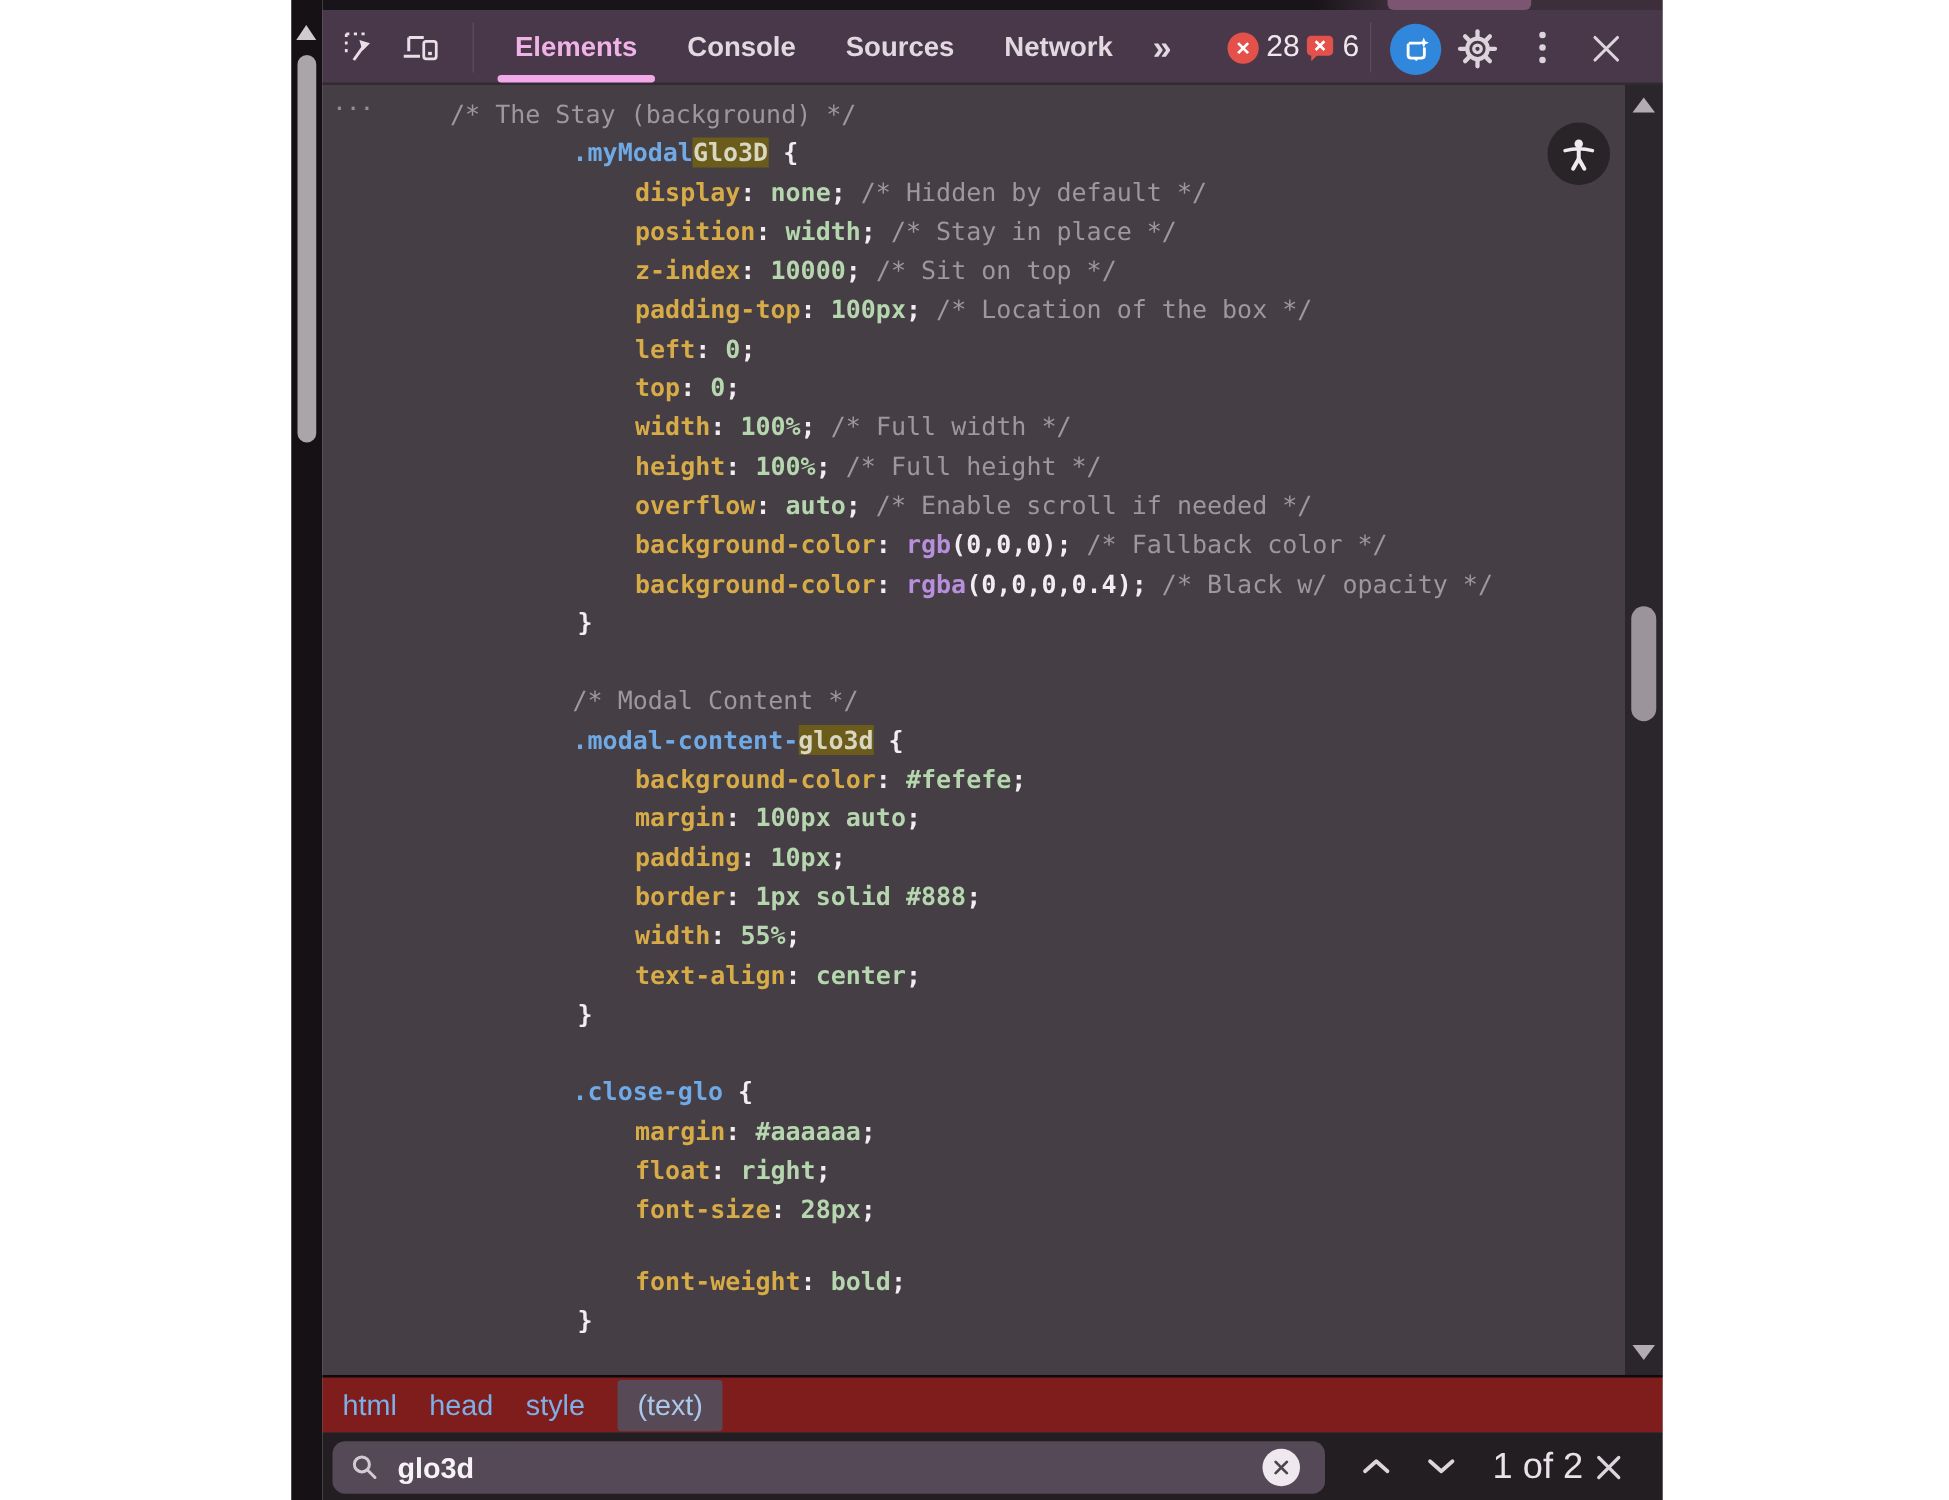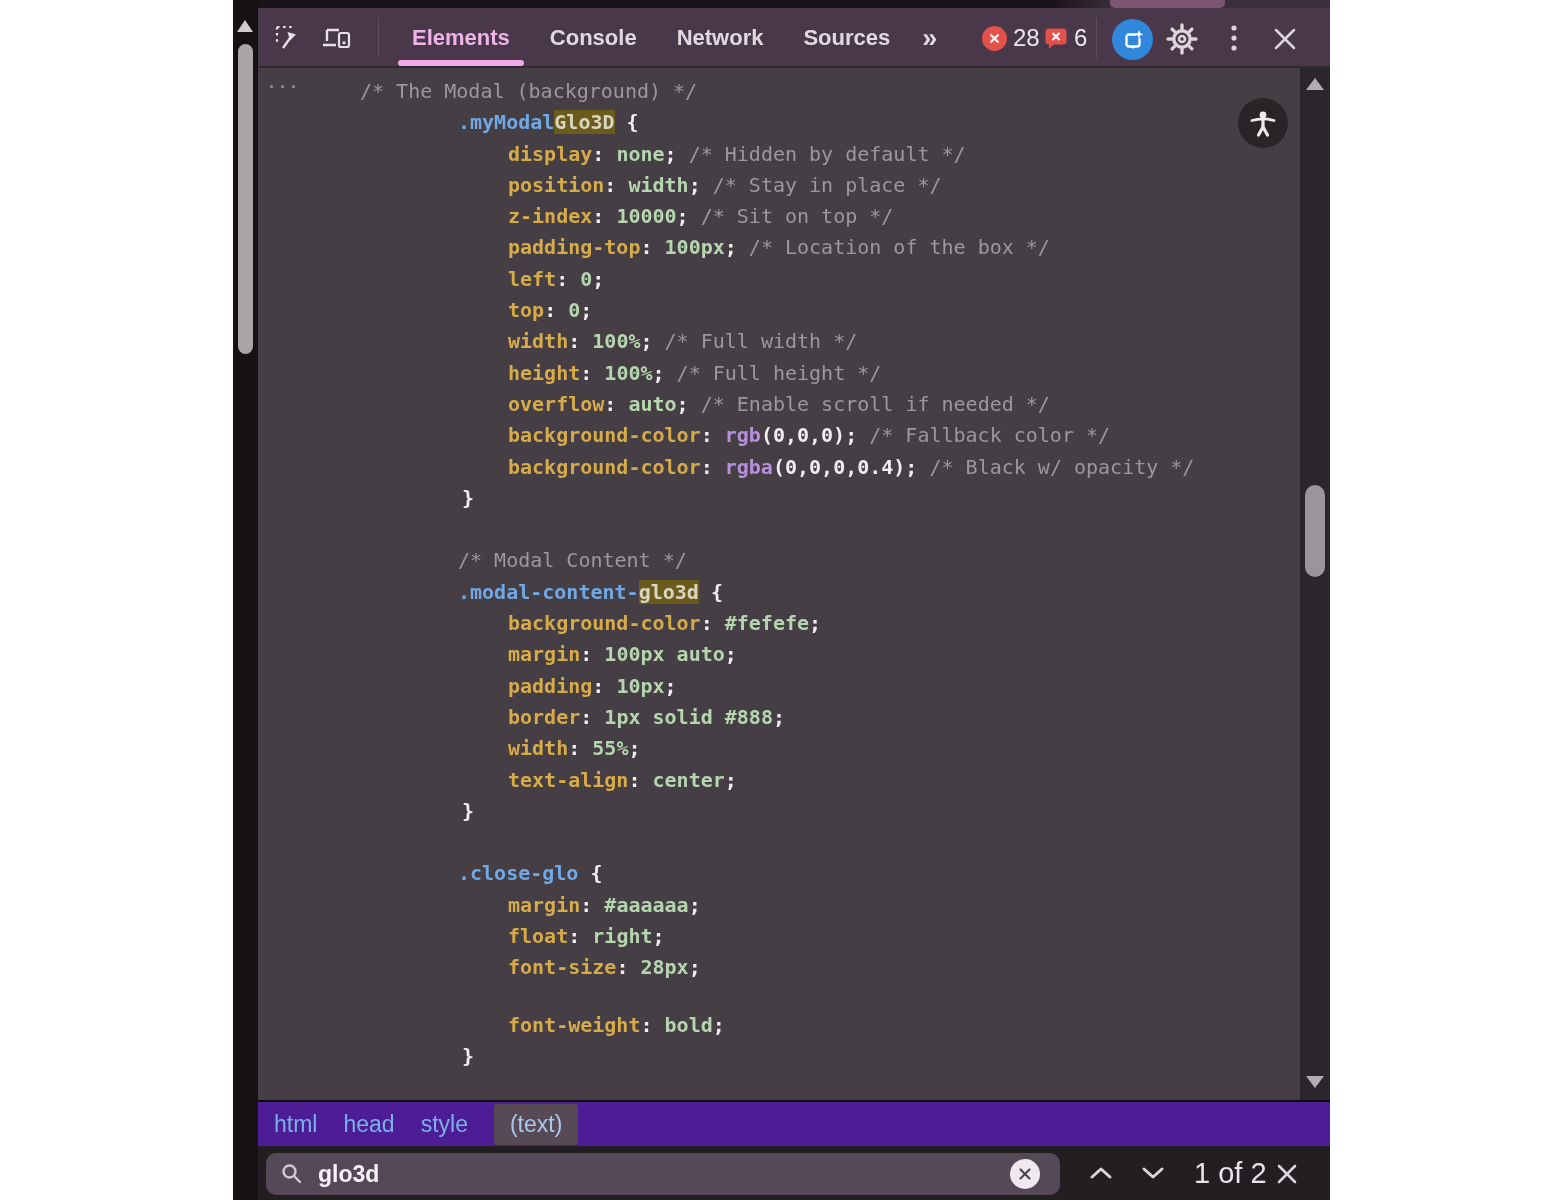--- a/index.html
+++ b/index.html
@@ -54,21 +54,21 @@
 
   
   .code-scrollbar{position:absolute;right:0;top:0;width:30px;height:100%;background:#2b262b;}
   .cs-up{position:absolute;left:6px;top:10px;width:0;height:0;
          border-left:9px solid transparent;border-right:9px solid transparent;border-bottom:12px solid #b3adb3;}
   .cs-thumb{position:absolute;left:5px;top:417px;width:20px;height:92px;border-radius:10px;background:#9b959b;}
   .cs-down{position:absolute;left:6px;bottom:12px;width:0;height:0;
          border-left:9px solid transparent;border-right:9px solid transparent;border-top:12px solid #b3adb3;}
 
   
-  .breadcrumb{position:absolute;left:0;top:1100px;width:100%;height:46px;background:#4c1d95;
+  .breadcrumb{position:absolute;left:0;top:1100px;width:100%;height:46px;background:#7f1d1d;
               display:flex;align-items:center;padding-left:16px;gap:26px;box-sizing:border-box;border-top:2px solid #0e0b0e;}
   .crumb{font-size:23px;color:#7cb0e8;cursor:default;}
   .crumb.selected{background:#574a56;color:#abc8ea;padding:7px 16px;border-radius:3px;}
 
   
   .search-row{position:absolute;left:0;top:1146px;width:100%;height:54px;background:#221e22;}
   .search-pill{position:absolute;left:8px;top:7px;width:794px;height:42px;border-radius:10px;background:#564957;
                display:flex;align-items:center;}
   .search-pill svg{margin-left:14px;flex:none;}
   .search-input{margin-left:12px;flex:1;background:transparent;border:none;outline:none;
@@ -108,22 +108,22 @@
           <path d="M7 6 H19 M7 6 V17 M3 21 H16" stroke="#e9dfe7" stroke-width="2.4" fill="none"></path>
           <rect x="19" y="9" width="10" height="14" rx="2" stroke="#e9dfe7" stroke-width="2.2" fill="none"></rect>
           <rect x="22.5" y="17.5" width="3" height="2.6" fill="#e9dfe7"></rect>
         </svg>
       </div>
       <div class="sep" style="left:120px"></div>
 
       <div class="tabstrip">
         <div class="tab active">Elements</div>
           <div class="tab">Console</div>
+          <div class="tab">Sources</div>
           <div class="tab">Network</div>
-          <div class="tab">Sources</div>
           <div class="more-tabs">»</div>
       </div>
 
       <div class="badge" style="left:724px">
         <span class="err-circle">
           <svg width="13" height="13" viewBox="0 0 13 13">
               <path d="M2.5 2.5 L10.5 10.5 M10.5 2.5 L2.5 10.5" stroke="#ffffff" stroke-width="2.2"></path>
             </svg>
         </span>
         <span>28</span>
@@ -173,21 +173,21 @@
       <div class="icon-btn" style="left:1012px;top:16px;width:30px;height:30px">
         <svg width="24" height="24" viewBox="0 0 24 24">
           <path d="M3 3 L21 21 M21 3 L3 21" stroke="#ded4dc" stroke-width="2.5" stroke-linecap="round"></path>
         </svg>
       </div>
     </div>
 
     <div class="code-area">
       <div class="ellipsis">...</div>
       <div class="code-lines">
-          <div class="code-line" style="padding-left: 102px;"><span class="seg-comment">/* The Modal (background) */</span></div>
+          <div class="code-line" style="padding-left: 102px;"><span class="seg-comment">/* The Stay (background) */</span></div>
           <div class="code-line" style="padding-left: 200px;"><span class="seg-selector">.myModal</span><span class="seg-match">Glo3D</span><span class="seg-punct"> {</span></div>
           <div class="code-line" style="padding-left: 250px;"><span class="seg-property">display</span><span class="seg-punct">: </span><span class="seg-value">none</span><span class="seg-punct">; </span><span class="seg-comment">/* Hidden by default */</span></div>
           <div class="code-line" style="padding-left: 250px;"><span class="seg-property">position</span><span class="seg-punct">: </span><span class="seg-value">width</span><span class="seg-punct">; </span><span class="seg-comment">/* Stay in place */</span></div>
           <div class="code-line" style="padding-left: 250px;"><span class="seg-property">z-index</span><span class="seg-punct">: </span><span class="seg-value">10000</span><span class="seg-punct">; </span><span class="seg-comment">/* Sit on top */</span></div>
           <div class="code-line" style="padding-left: 250px;"><span class="seg-property">padding-top</span><span class="seg-punct">: </span><span class="seg-value">100px</span><span class="seg-punct">; </span><span class="seg-comment">/* Location of the box */</span></div>
           <div class="code-line" style="padding-left: 250px;"><span class="seg-property">left</span><span class="seg-punct">: </span><span class="seg-value">0</span><span class="seg-punct">;</span></div>
           <div class="code-line" style="padding-left: 250px;"><span class="seg-property">top</span><span class="seg-punct">: </span><span class="seg-value">0</span><span class="seg-punct">;</span></div>
           <div class="code-line" style="padding-left: 250px;"><span class="seg-property">width</span><span class="seg-punct">: </span><span class="seg-value">100%</span><span class="seg-punct">; </span><span class="seg-comment">/* Full width */</span></div>
           <div class="code-line" style="padding-left: 250px;"><span class="seg-property">height</span><span class="seg-punct">: </span><span class="seg-value">100%</span><span class="seg-punct">; </span><span class="seg-comment">/* Full height */</span></div>
           <div class="code-line" style="padding-left: 250px;"><span class="seg-property">overflow</span><span class="seg-punct">: </span><span class="seg-value">auto</span><span class="seg-punct">; </span><span class="seg-comment">/* Enable scroll if needed */</span></div>

